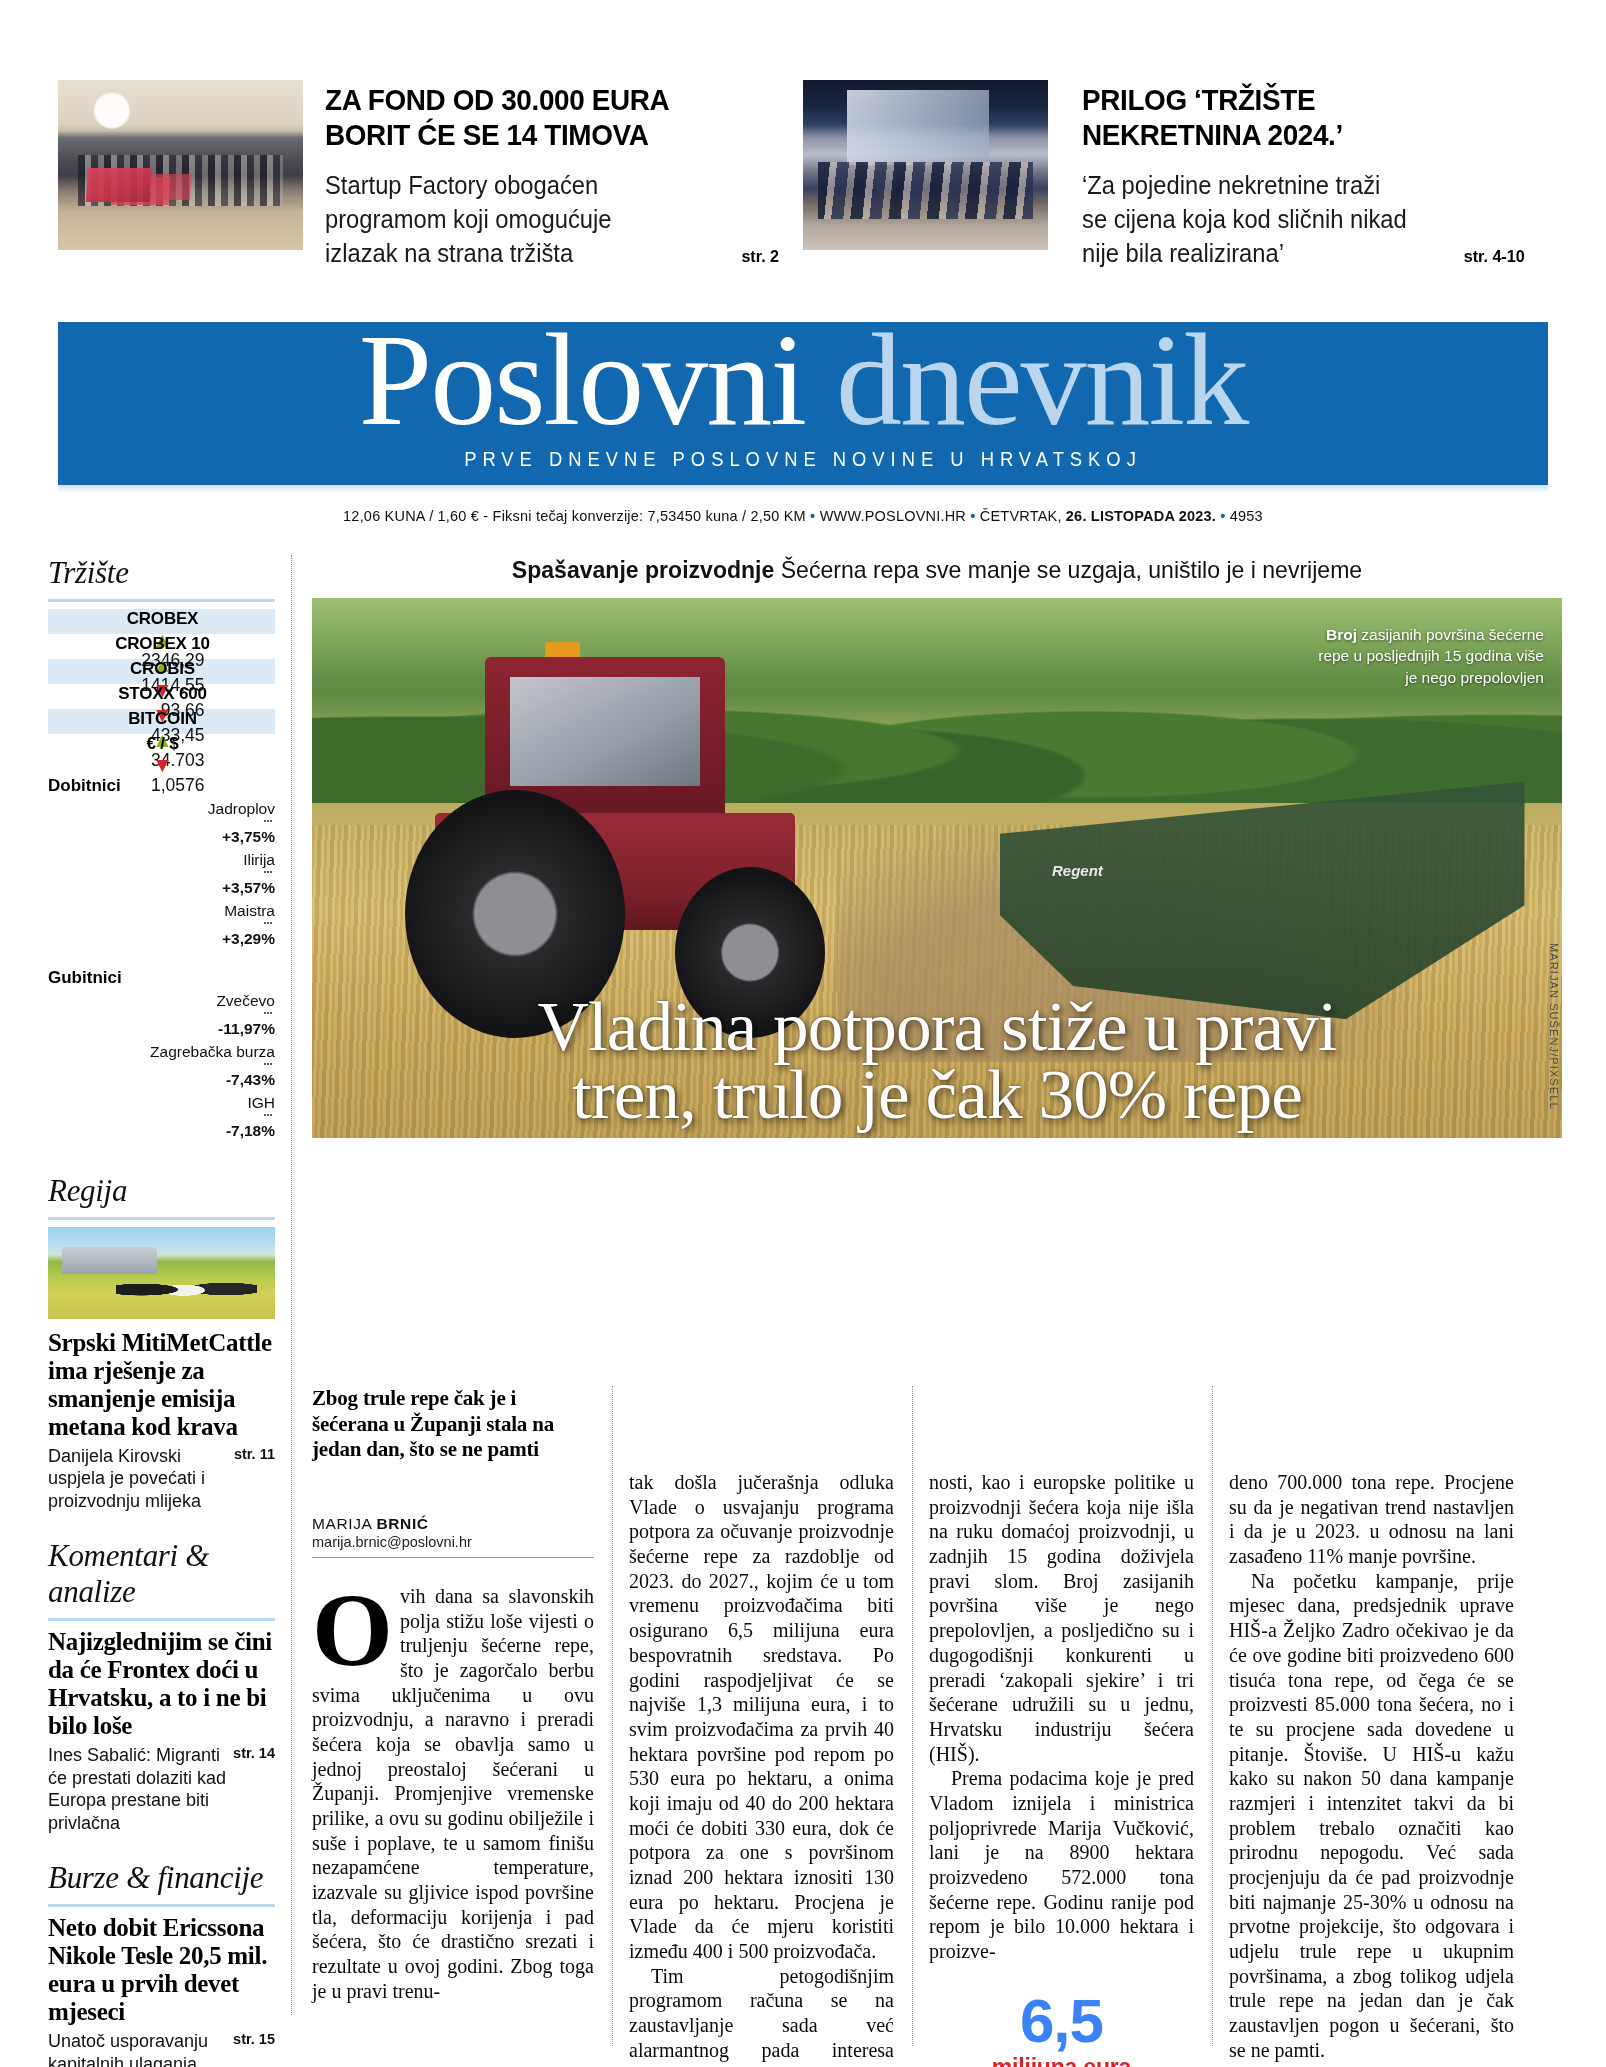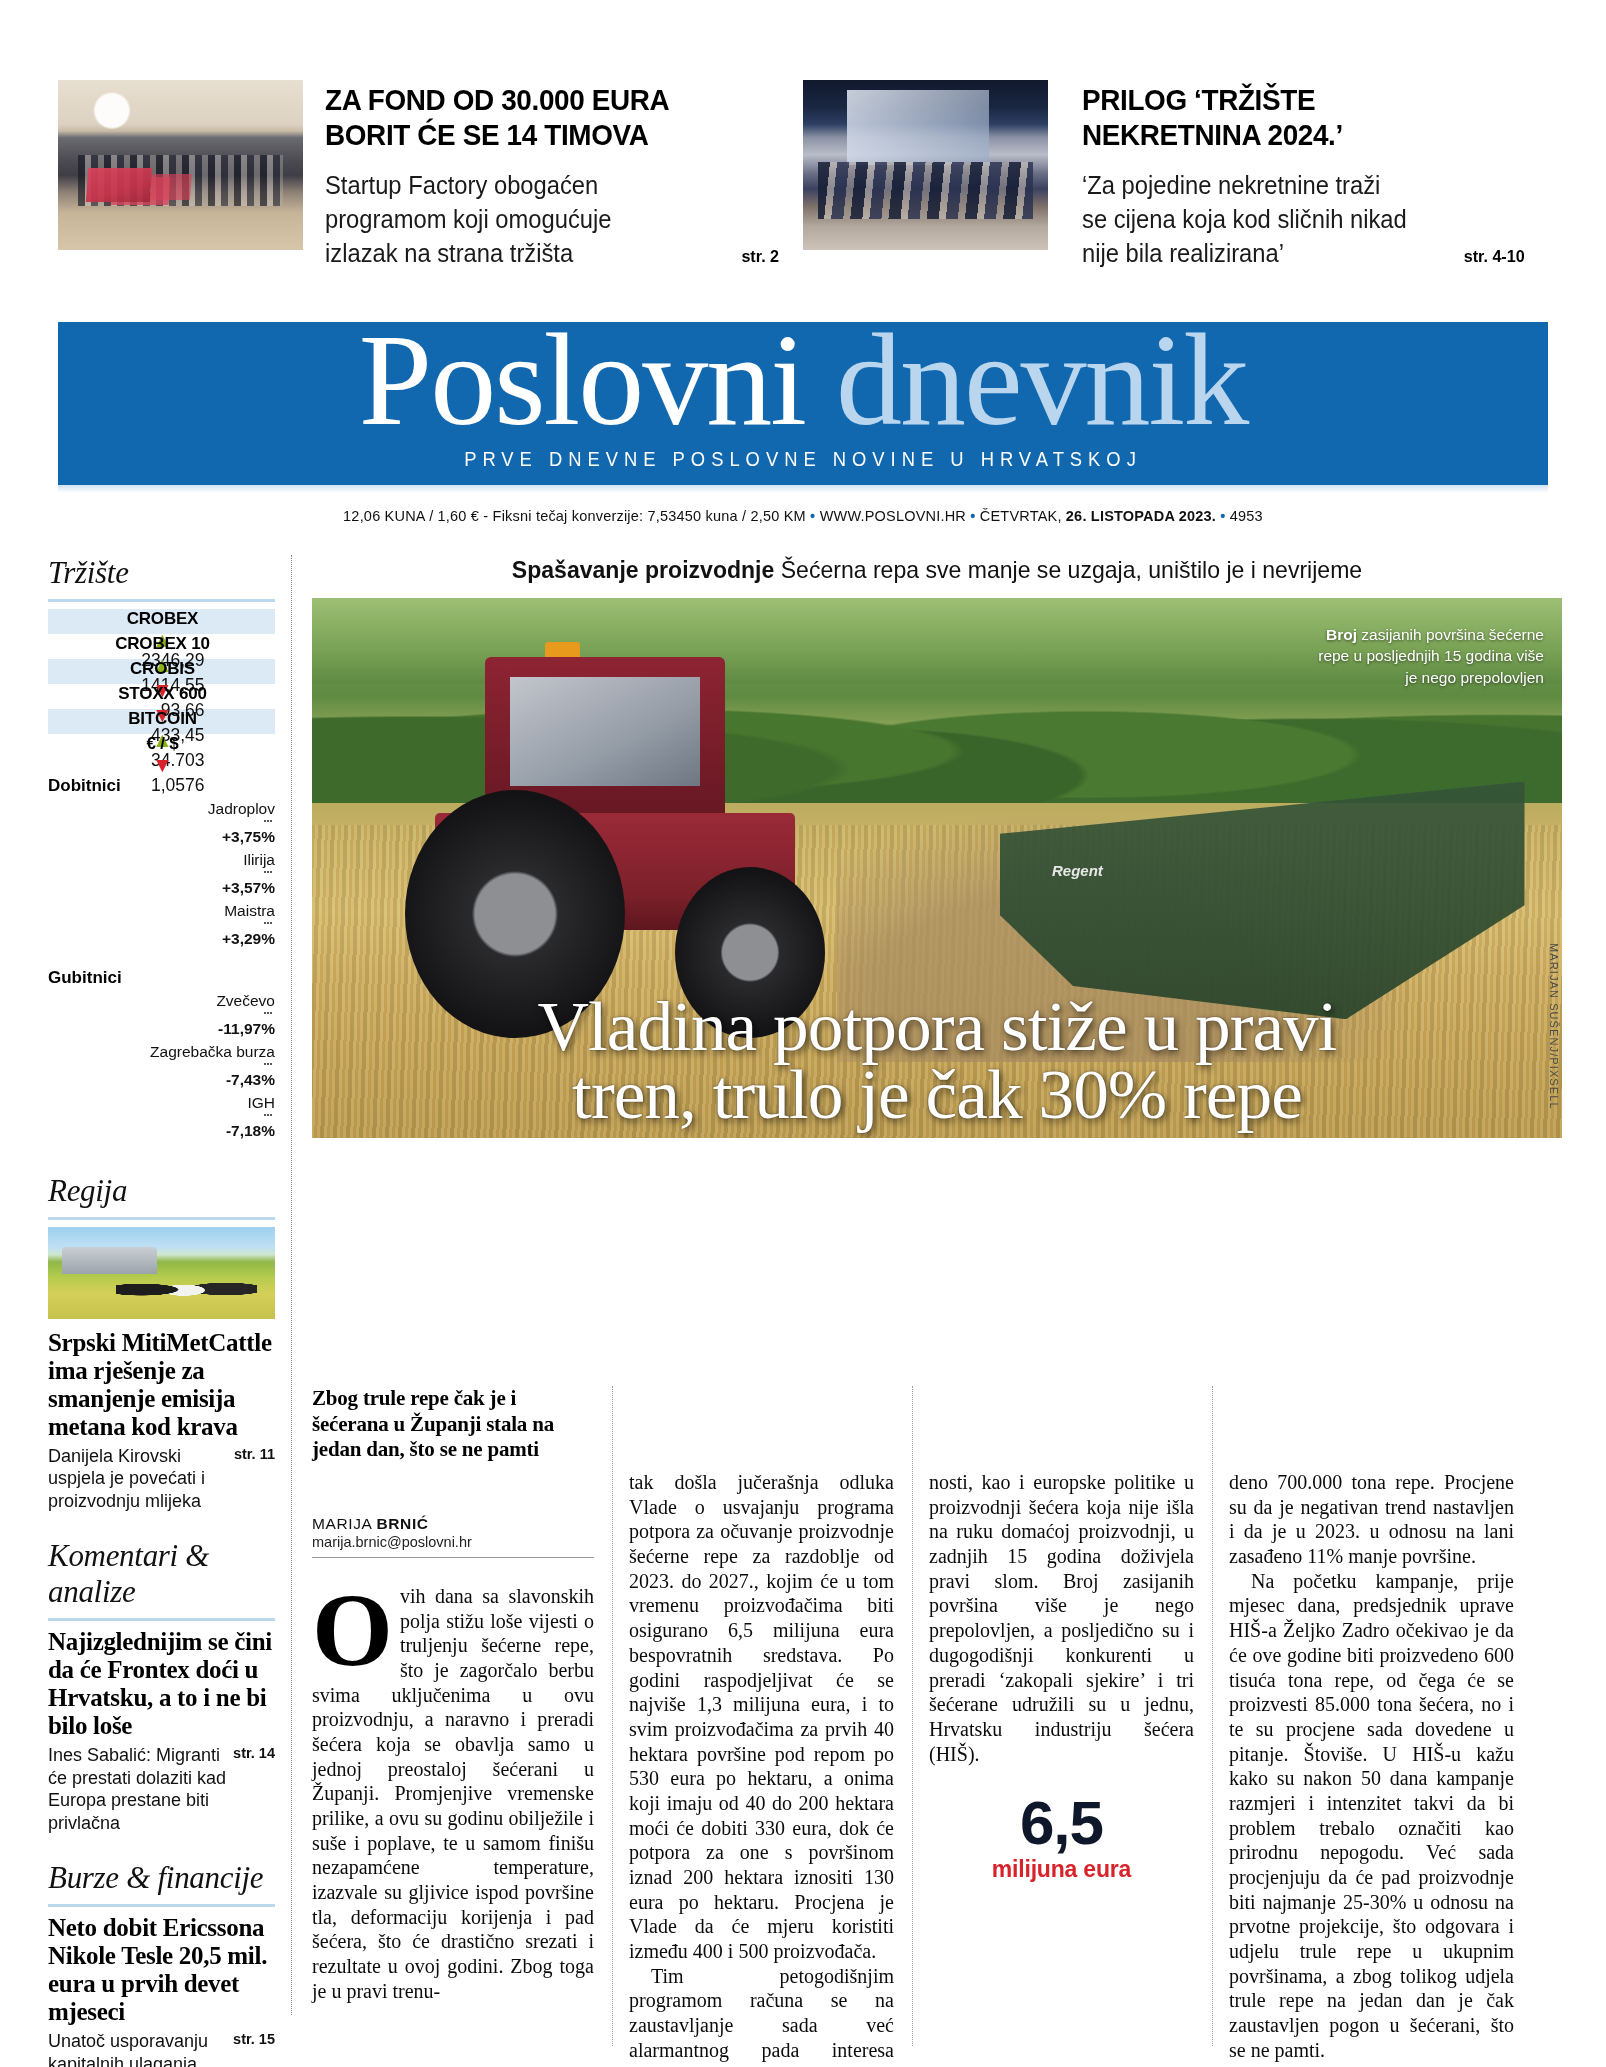--- a/index.html
+++ b/index.html
@@ -315,21 +315,21 @@
   .body-text p.first { text-indent: 0; }
   .dropcap {
     float: left; font-family: "Liberation Serif", serif;
     font-size: 104px; line-height: 0.78; font-weight: 700;
     margin: 5px 7px 0 0; color: #000;
   }
   .col-pad-top { padding-top: 84px; }
 
   .factbox { margin-top: 26px; text-align: center; }
   .fact-num {
-    font-weight: 700; font-size: 62px; line-height: 1; color: #0f172a;
+    font-weight: 700; font-size: 62px; line-height: 1; color: #3b82f6;
     letter-spacing: -1px;
   }
   .fact-unit {
     font-weight: 700; font-size: 23px; color: #d8232a; margin-top: 2px;
     letter-spacing: -0.2px;
   }
   .jump {
     float: right; color: #1168ae; font-weight: 700; font-size: 17px; margin-top: 2px;
   }
 </style>
@@ -571,20 +571,21 @@
     <div class="col">
       <div class="body-text col-pad-top">
         <p class="first">tak došla jučerašnja odluka Vlade o usvajanju programa potpora za očuvanje proizvodnje šećerne repe za razdoblje od 2023. do 2027., kojim će u tom vremenu proizvođačima biti osigurano 6,5 milijuna eura bespovratnih sredstava. Po godini raspodjeljivat će se najviše 1,3 milijuna eura, i to svim proizvođačima za prvih 40 hektara površine pod repom po 530 eura po hektaru, a onima koji imaju od 40 do 200 hektara moći će dobiti 330 eura, dok će potpora za one s površinom iznad 200 hektara iznositi 130 eura po hektaru. Procjena je Vlade da će mjeru koristiti između 400 i 500 proizvođača.</p>
         <p>Tim petogodišnjim programom računa se na zaustavljanje sada već alarmantnog pada interesa proizvođača i površina pod šećernom repom koju se nekad nazivalo kraljicom ratarskih kultura, ali je zbog njezine zahtjev-</p>
       </div>
     </div>
 
     <div class="col">
       <div class="body-text col-pad-top">
         <p class="first">nosti, kao i europske politike u proizvodnji šećera koja nije išla na ruku domaćoj proizvodnji, u zadnjih 15 godina doživjela pravi slom. Broj zasijanih površina više je nego prepolovljen, a posljedično su i dugogodišnji konkurenti u preradi ‘zakopali sjekire’ i tri šećerane udružili su u jednu, Hrvatsku industriju šećera (HIŠ).</p>
+        <p>Prema podacima koje je pred Vladom iznijela i ministrica poljoprivrede Marija Vučković, lani je na 8900 hektara proizvedeno 572.000 tona šećerne repe. Godinu ranije pod repom je bilo 10.000 hektara i proizve-</p>
       </div>
       <div class="factbox">
         <div class="fact-num">6,5</div>
         <div class="fact-unit">milijuna eura</div>
 
       </div>
     </div>
 
     <div class="col">
       <div class="body-text col-pad-top">

